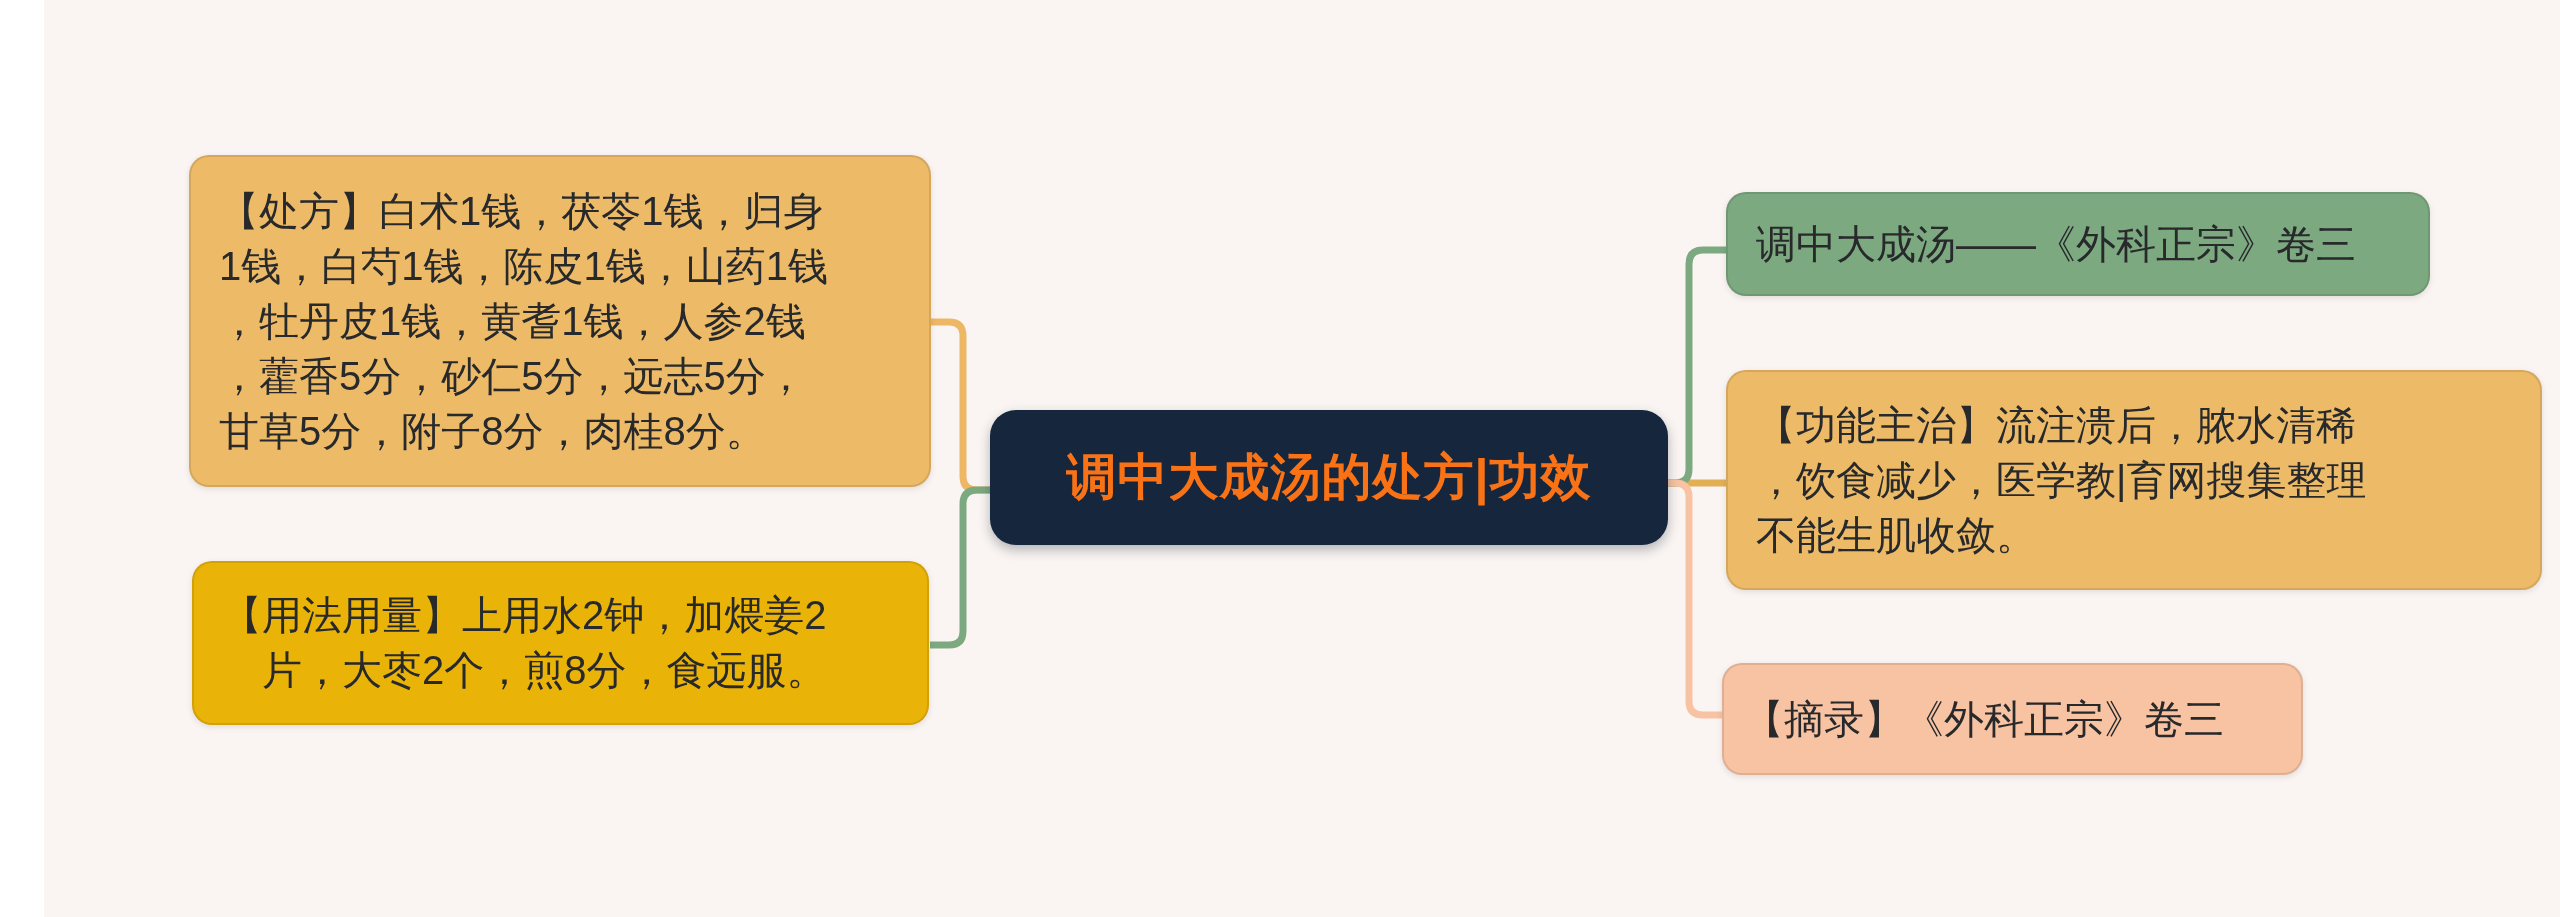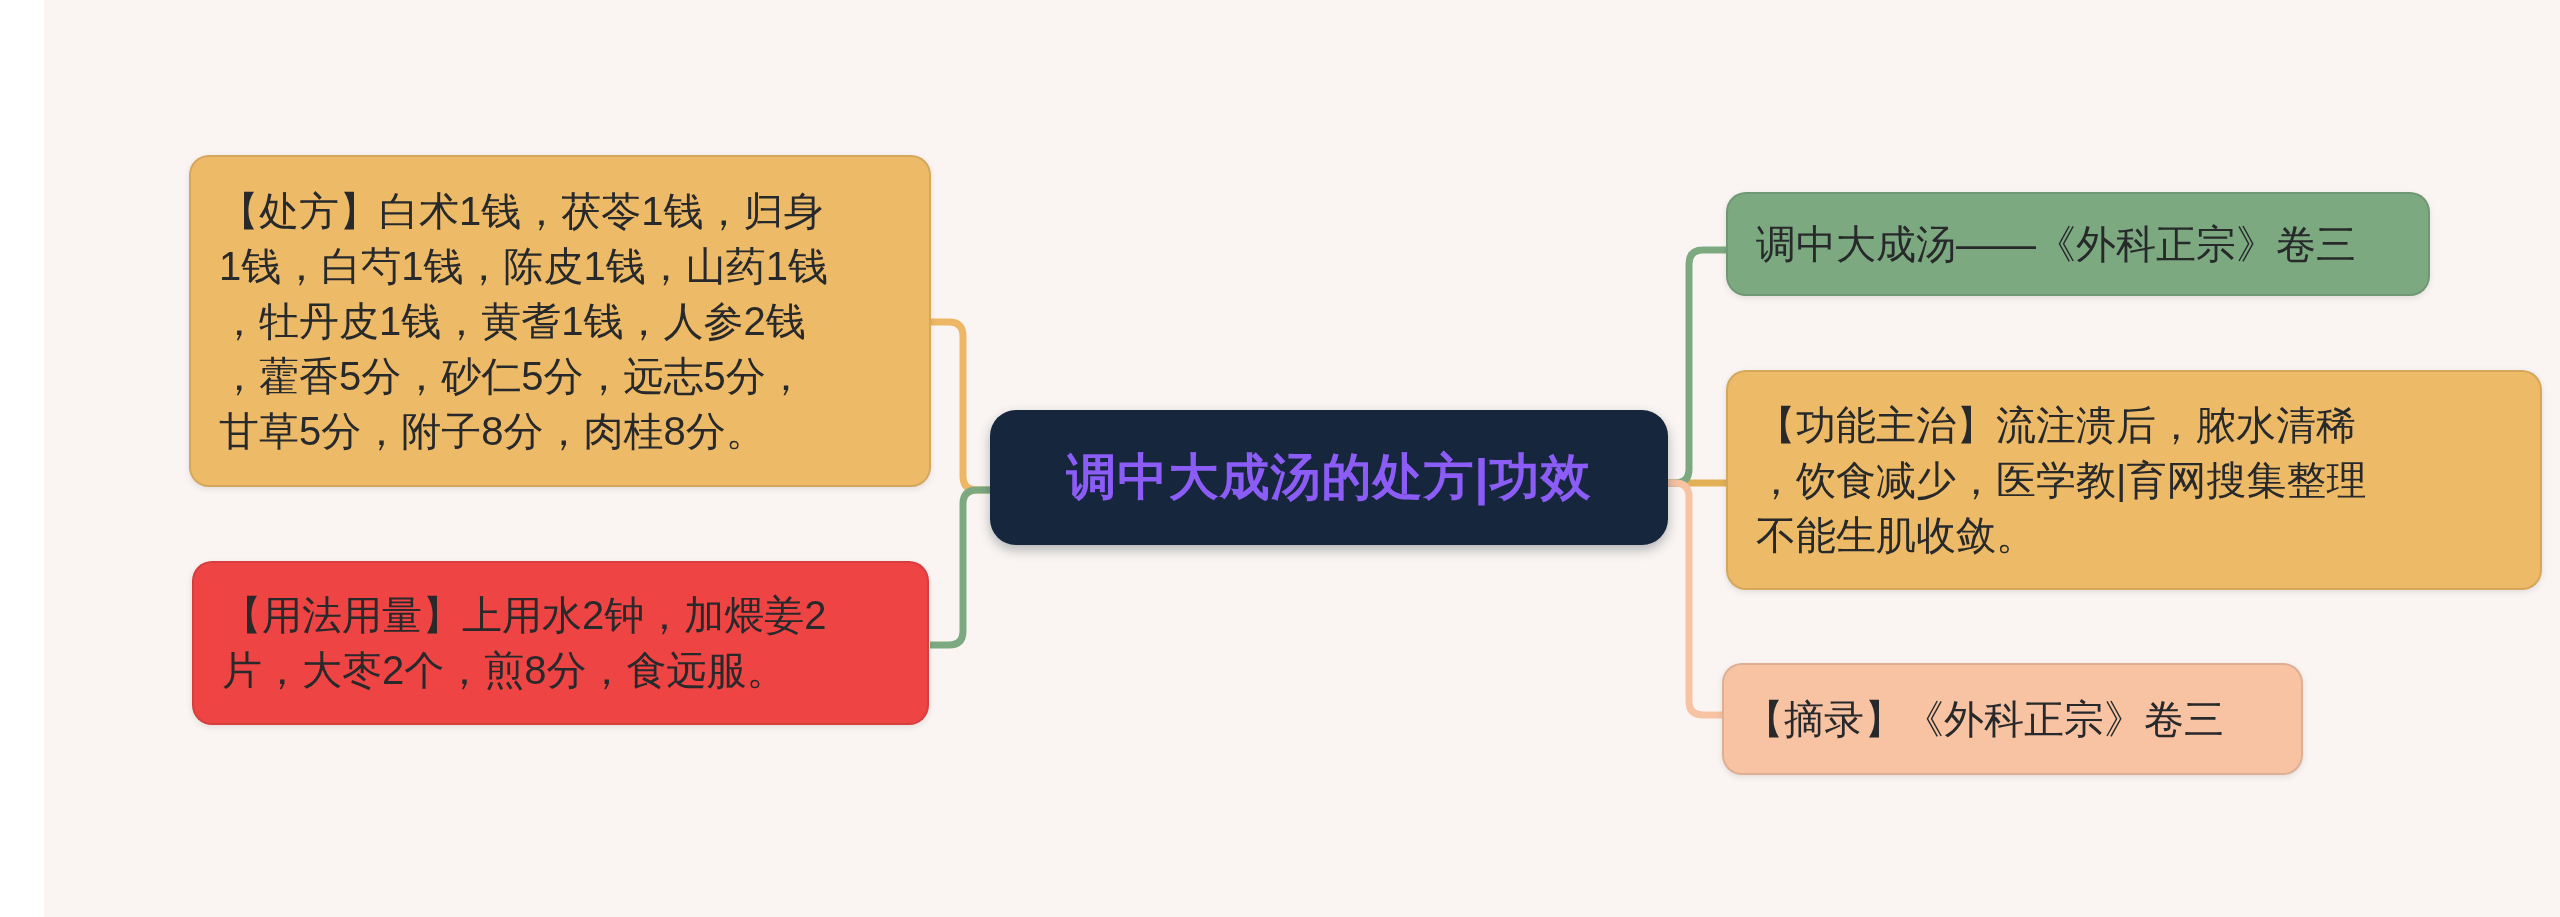--- a/index.html
+++ b/index.html
@@ -45,21 +45,21 @@
   .node-left-green    { left: 148px;  top: 561px; width: 737px; height: 164px; }
   .node-right-green   { left: 1682px; top: 192px; width: 704px; height: 104px; }
   .node-right-orange  { left: 1682px; top: 370px; width: 816px; height: 220px; }
   .node-right-pink    { left: 1678px; top: 663px; width: 581px; height: 112px; }
   .node-center {
     left: 946px; top: 410px; width: 678px; height: 135px;
     border-radius: 26px;
     border: none;
     justify-content: center;
     text-align: center;
-    color: #8b5cf6;
+    color: #f97316;
     font-size: 50px;
     font-weight: 700;
     letter-spacing: 1px;
     box-shadow: 0 5px 12px rgba(16,30,50,0.30);
     white-space: nowrap;
     word-break: keep-all;
   }
 </style>
 </head>
 <body>
@@ -73,21 +73,21 @@
     <path d="M1624 483 H1631 Q1645 483 1645 469 V264 Q1645 250 1659 250 H1682" stroke="#7CA980"></path>
     <path d="M1624 483 H1631 Q1645 483 1645 497 V701 Q1645 715 1659 715 H1678" stroke="#F8C3A3"></path>
   </svg>
 
   <div class="node node-left-orange" style="background: rgb(237, 186, 104);">【处方】白术1钱，茯苓1钱，归身
 1钱，白芍1钱，陈皮1钱，山药1钱
 ，牡丹皮1钱，黄耆1钱，人参2钱
 ，藿香5分，砂仁5分，远志5分，
 甘草5分，附子8分，肉桂8分。</div>
 
-  <div class="node node-left-green" style="background: #ef4444;">【用法用量】上用水2钟，加煨姜2
+  <div class="node node-left-green" style="background: #eab308; text-align: right;">【用法用量】上用水2钟，加煨姜2
 片，大枣2个，煎8分，食远服。</div>
 
   <div class="node node-center" style="background: rgb(22, 38, 60);">调中大成汤的处方|功效</div>
 
   <div class="node node-right-green" style="background: rgb(124, 169, 128);">调中大成汤——《外科正宗》卷三</div>
 
   <div class="node node-right-orange" style="background: rgb(237, 186, 104);">【功能主治】流注溃后，脓水清稀
 ，饮食减少，医学教|育网搜集整理
 不能生肌收敛。</div>
 

